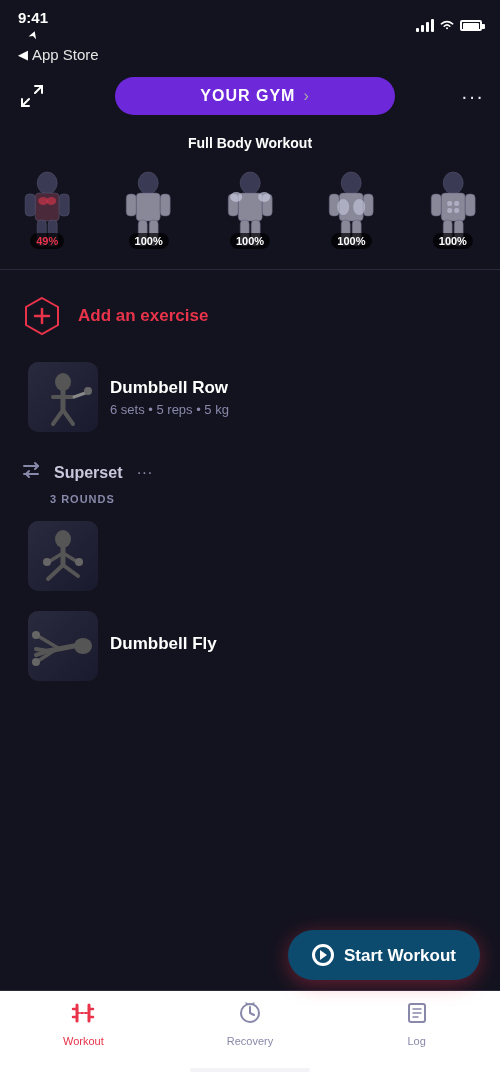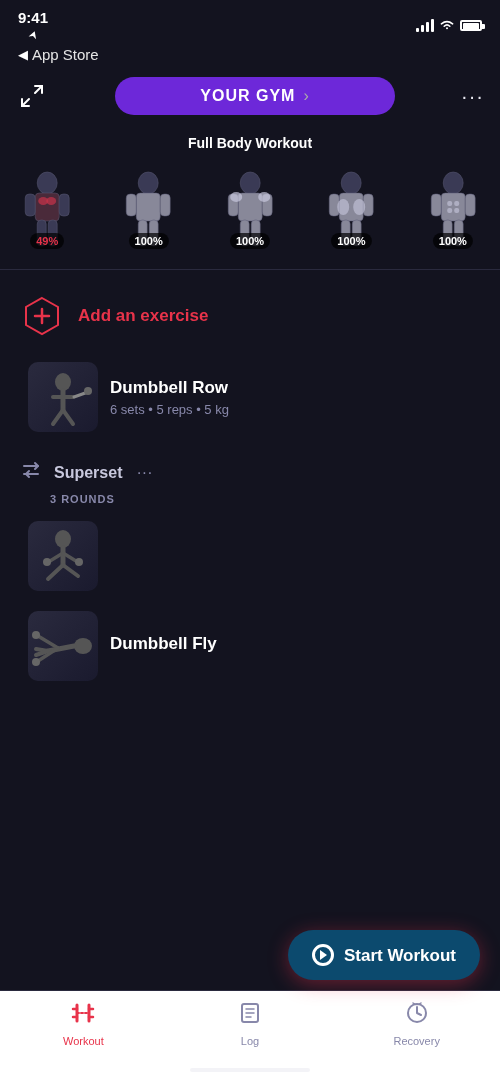--- a/index.html
+++ b/index.html
@@ -587,34 +587,34 @@
         <path d="M2 16 L6 16M18 16 L22 16" stroke="#e8334a" stroke-width="2.5" stroke-linecap="round"></path>
         <path d="M6 12 L18 12" stroke="#e8334a" stroke-width="2" stroke-linecap="round" stroke-dasharray="2 2"></path>
       </svg>
     </div>
     <span class="tab-label active">Workout</span>
   </div>
 
   <div class="tab-item">
     <div class="tab-icon">
       <svg width="24" height="24" viewBox="0 0 24 24" fill="none">
+        <circle cx="12" cy="12" r="9" stroke="#8888aa" stroke-width="2"></circle>
+        <path d="M12 6 L12 12 L16 14" stroke="#8888aa" stroke-width="2" stroke-linecap="round" stroke-linejoin="round"></path>
+        <path d="M8 2 Q12 5 16 2" stroke="#8888aa" stroke-width="1.5" fill="none" stroke-linecap="round"></path>
+      </svg>
+    </div>
+    <span class="tab-label">Recovery</span>
+  </div>
+
+  <div class="tab-item">
+    <div class="tab-icon">
+      <svg width="24" height="24" viewBox="0 0 24 24" fill="none">
         <rect x="4" y="3" width="16" height="18" rx="2" stroke="#8888aa" stroke-width="2"></rect>
         <line x1="8" y1="8" x2="16" y2="8" stroke="#8888aa" stroke-width="1.5" stroke-linecap="round"></line>
         <line x1="8" y1="12" x2="16" y2="12" stroke="#8888aa" stroke-width="1.5" stroke-linecap="round"></line>
         <line x1="8" y1="16" x2="13" y2="16" stroke="#8888aa" stroke-width="1.5" stroke-linecap="round"></line>
       </svg>
     </div>
     <span class="tab-label">Log</span>
   </div>
-
-  <div class="tab-item">
-    <div class="tab-icon">
-      <svg width="24" height="24" viewBox="0 0 24 24" fill="none">
-        <circle cx="12" cy="12" r="9" stroke="#8888aa" stroke-width="2"></circle>
-        <path d="M12 6 L12 12 L16 14" stroke="#8888aa" stroke-width="2" stroke-linecap="round" stroke-linejoin="round"></path>
-        <path d="M8 2 Q12 5 16 2" stroke="#8888aa" stroke-width="1.5" fill="none" stroke-linecap="round"></path>
-      </svg>
-    </div>
-    <span class="tab-label">Recovery</span>
-  </div>
 </div>
 
 <div class="home-indicator"></div>
 
 </body></html>

